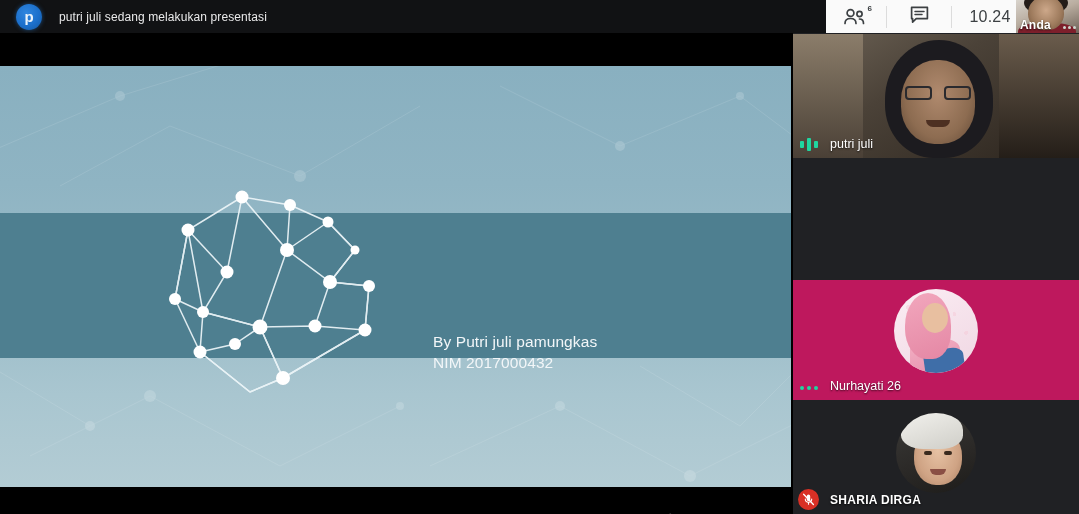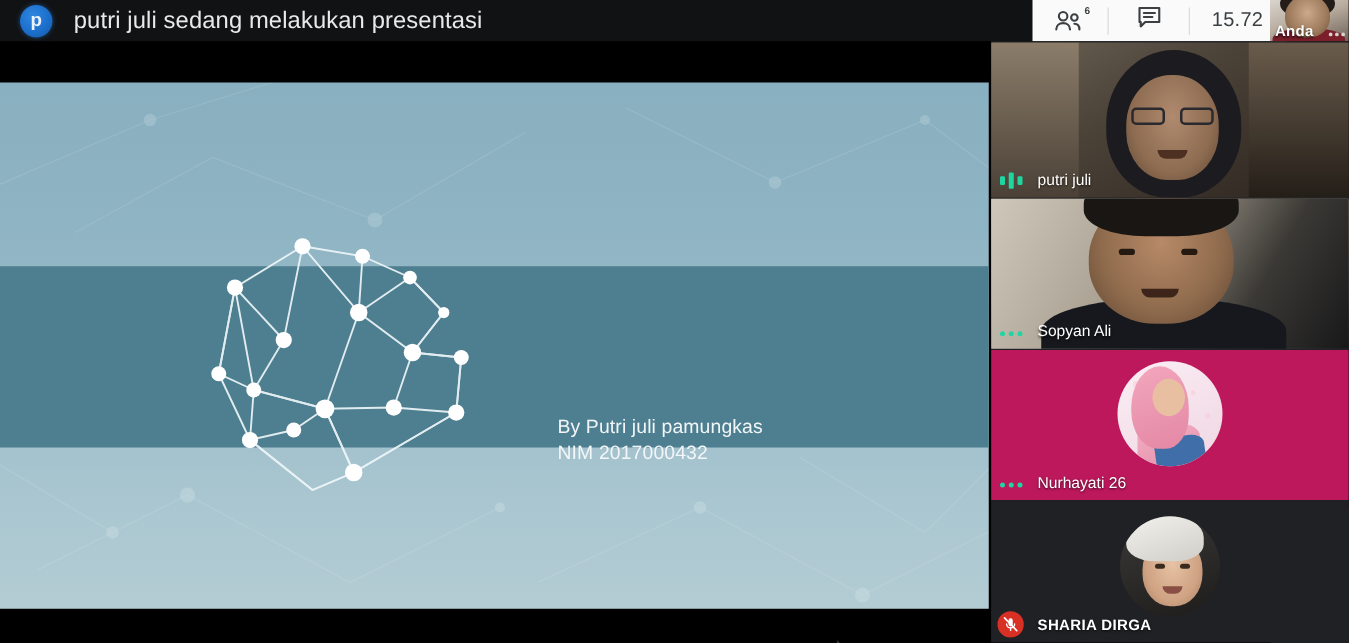--- a/index.html
+++ b/index.html
@@ -10,21 +10,21 @@
 
   
   .topbar { position:absolute; left:0; top:0; width:1079px; height:33px; background:#111214; }
   .presenter-chip { position:absolute; left:16px; top:3px; display:flex; align-items:center; height:28px; }
   .avatar-p {
     width:26px; height:26px; border-radius:50%;
     background:radial-gradient(circle at 40% 35%, #2f86df 0%, #1b6fcb 55%, #15589f 100%);
     color:#eaf3fb; font-size:15px; font-weight:600; line-height:26px; text-align:center;
     box-shadow:0 0 4px rgba(40,120,200,.55);
   }
-  .presenter-text { margin-left:17px; color:#e9e9ea; font-size:19px; letter-spacing:.1px; white-space:nowrap; }
+  .presenter-text { margin-left:17px; color:#e9e9ea; font-size:12px; letter-spacing:.1px; white-space:nowrap; }
 
   
   .ctrl-strip {
     position:absolute; left:826px; top:0; width:203px; height:33px;
     background:#fafafa; display:flex; align-items:center;
   }
   .ctrl-cell { height:33px; display:flex; align-items:center; justify-content:center; position:relative; }
   .cell-people { width:60px; }
   .cell-div { width:1px; height:22px; background:#dcdcdc; }
   .cell-chat { width:64px; }
@@ -75,21 +75,21 @@
   
   .net-graph { position:absolute; left:155px; top:118px; width:250px; height:225px; }
   .net-graph svg { width:100%; height:100%; display:block; }
 
   .slide-title {
     position:absolute; left:411px; top:191px; width:330px;
     color:#ffffff; font-size:17.5px; font-weight:700; line-height:1.32;
     letter-spacing:.15px; text-shadow:0 1px 1px rgba(0,0,0,.18);
   }
   .slide-sub {
-    position:absolute; left:446px; top:266px; width:330px;
+    position:absolute; left:433px; top:266px; width:330px;
     color:#f2f6f8; font-size:15.5px; font-weight:400; line-height:1.33; letter-spacing:.1px;
   }
 
   .cursor { position:absolute; left:669px; top:479px; width:12px; height:17px; }
   .cursor svg { display:block; }
 
   
   .sidebar { position:absolute; left:793px; top:33px; width:286px; height:481px; background:#202124; }
   .tile { position:absolute; left:0; width:286px; overflow:hidden; background:#202124; }
   .tile-name {
@@ -198,21 +198,21 @@
         <span>
           <svg width="19" height="18" viewBox="0 0 19 18">
             <path d="M1.6 1.4h15.8v11.2H6.2L2.6 16.1v-3.5H1.6z" fill="none" stroke="#3c4043" stroke-width="1.7" stroke-linejoin="round"></path>
             <path d="M5 5.4h9M5 8.6h7" stroke="#3c4043" stroke-width="1.5" stroke-linecap="round"></path>
           </svg>
         </span>
       </div>
 
       <div class="cell-div"></div>
 
-      <div class="ctrl-cell cell-time">15.72</div>
+      <div class="ctrl-cell cell-time">10.24</div>
     </div>
 
     <div class="self-tile">
       <div class="self-body"></div>
       <div class="self-hair"></div>
       <div class="self-face"></div>
       <div class="self-label">Anda</div>
       <div class="self-dots">
         <i></i>
           <i></i>
@@ -316,35 +316,20 @@
         </div>
       <div class="mouth"></div>
       <div class="aud-bars">
         <span></span>
           <span></span>
           <span></span>
       </div>
       <div class="tile-name">putri juli</div>
     </div>
 
-    <div class="tile t2">
-      <div class="bgwall"></div>
-      <div class="shirt"></div>
-      <div class="head"></div>
-      <div class="hair"></div>
-      <div class="eyeL"></div>
-      <div class="eyeR"></div>
-      <div class="mouth"></div>
-      <div class="aud-dots">
-        <i></i>
-          <i></i>
-          <i></i>
-      </div>
-      <div class="tile-name">Sopyan Ali</div>
-    </div>
 
     <div class="tile t3">
       <div class="avatar-circle">
         <div class="av3-dots"></div>
         <div class="av3-body"></div>
         <div class="av3-jeans"></div>
         <div class="av3-hijab"></div>
         <div class="av3-face"></div>
       </div>
       <div class="aud-dots">

